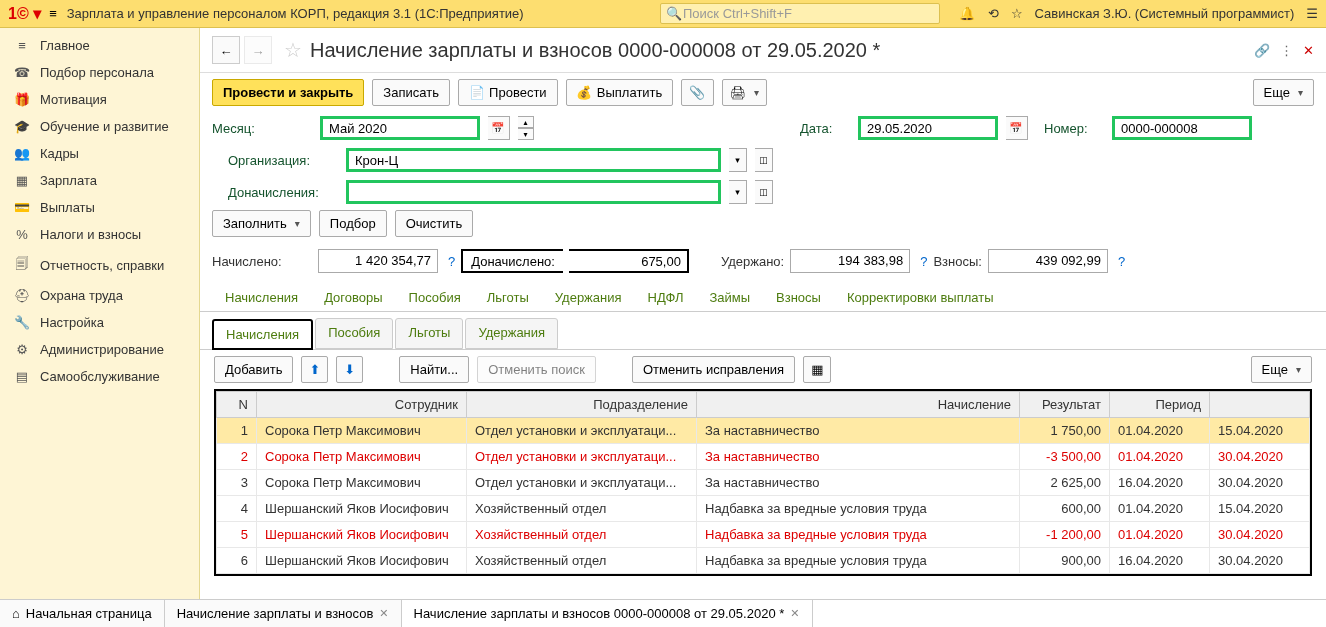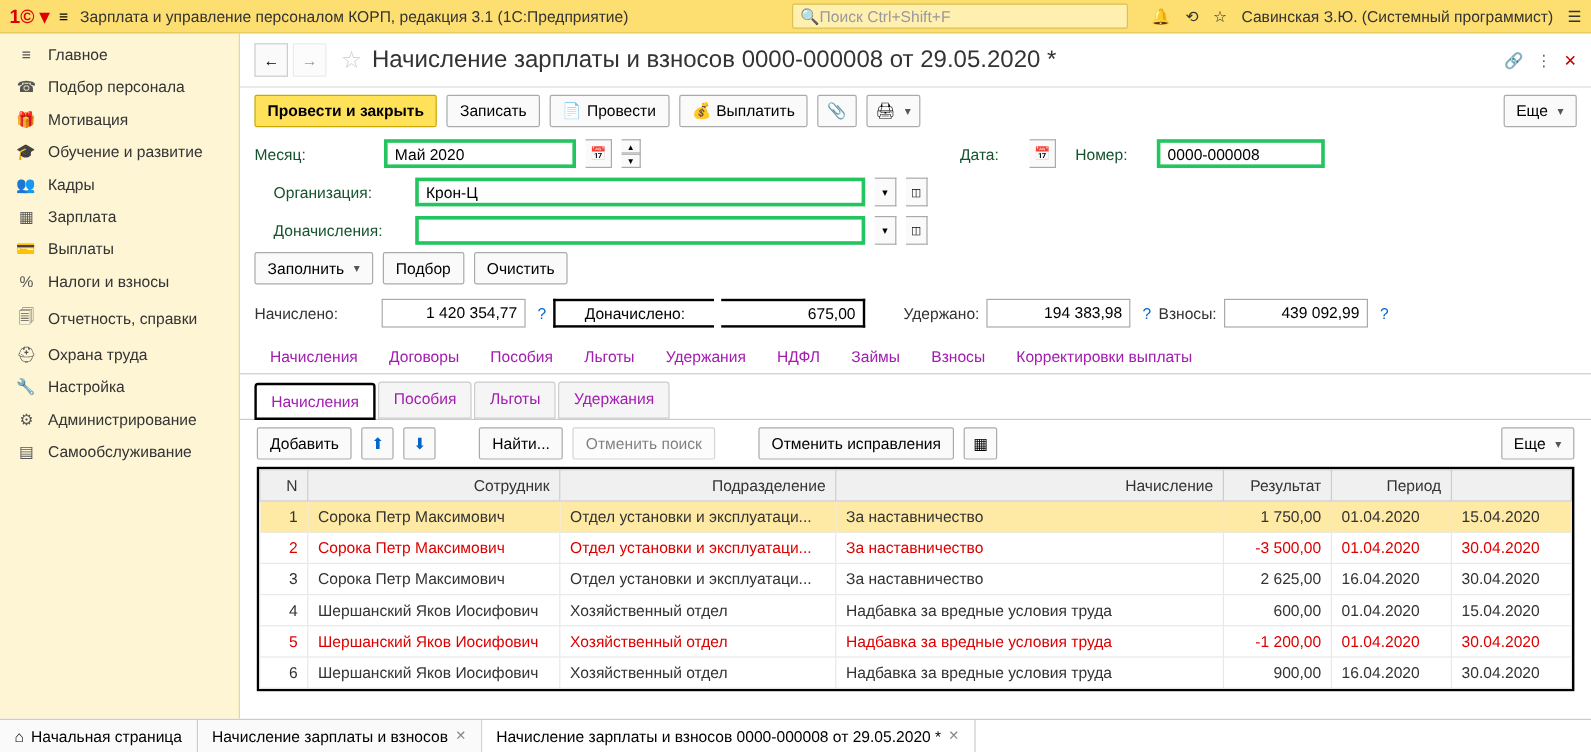--- a/index.html
+++ b/index.html
@@ -35,23 +35,23 @@
 .input.small { width: 140px; }
 .cal-btn { border: 1px solid #aaa; border-left: none; width: 22px; height: 24px; background: #fafafa; display: flex; align-items: center; justify-content: center; cursor: pointer; font-size: 11px; }
 .spinner { display: flex; flex-direction: column; }
 .spinner span { border: 1px solid #aaa; border-left: none; width: 16px; height: 12px; font-size: 8px; display: flex; align-items: center; justify-content: center; background: #fafafa; cursor: pointer; }
 .dd-btn { border: 1px solid #aaa; border-left: none; width: 18px; height: 24px; background: #fafafa; display: flex; align-items: center; justify-content: center; cursor: pointer; font-size: 9px; }
 .help-q { color: #06c; margin-left: 4px; cursor: pointer; }
 .totals { display: flex; align-items: center; padding: 6px 12px; gap: 6px; }
 .totals .lbl { color: #333; }
 .totals .box { border: 1px solid #aaa; padding: 3px 6px; text-align: right; width: 120px; height: 24px; }
 .totals .box.highlight { border: 2px solid #000; }
-.totals .hlabel { border: 2px solid #000; border-right: none; padding: 2px 24px; height: 24px; display: flex; align-items: center; }
+.totals .hlabel { border: 2px solid #000; border-right: none; padding: 2px 8px; height: 24px; display: flex; align-items: center; }
 .tabs { display: flex; border-bottom: 1px solid #ccc; padding: 0 12px; margin-top: 4px; }
-.tab { padding: 6px 12px; cursor: pointer; border: 1px solid transparent; border-bottom: none; color: #a21caf; }
+.tab { padding: 6px 12px; cursor: pointer; border: 1px solid transparent; border-bottom: none; color: #4d7c0f; }
 .tab.active { border-color: #ccc; background: #fff; border-radius: 3px 3px 0 0; position: relative; top: 1px; }
 .tab.boxed { border: 2px solid #000; }
 .tabs.sub { margin-top: 6px; }
 .tabs.sub .tab { background: #f5f5f5; border: 1px solid #ccc; border-radius: 3px 3px 0 0; margin-right: 2px; }
 .tabs.sub .tab.active { border: 2px solid #000; background: #fff; }
 .table-toolbar { display: flex; align-items: center; gap: 8px; padding: 6px 14px; }
 .table-wrap { margin: 0 14px; border: 2px solid #000; }
 .table { width: 100%; border-collapse: collapse; }
 .table th { background: #f0f0f0; border: 1px solid #ccc; padding: 5px 8px; text-align: right; font-weight: normal; color: #333; }
 .table th.num, .table td.num { text-align: right; width: 40px; }
@@ -174,20 +174,21 @@
     <div class="form-row">
       <span class="form-label">Месяц:</span>
       <input class="input month" value="Май 2020" style="">
       <div class="cal-btn">📅</div>
       <div class="spinner">
           <span>▴</span>
           <span>▾</span>
         </div>
       <div style="width:250px"></div>
       <span class="form-label" style="width:50px">Дата:</span>
+      <input class="input small" value="29.05.2020" style="">
       <div class="cal-btn">📅</div>
       <span class="form-label" style="width:60px;margin-left:8px">Номер:</span>
       <input class="input small" value="0000-000008" style="">
     </div>
 
     <div class="form-row">
       <span class="form-label wide">Организация:</span>
       <input class="input org" value="Крон-Ц" style="">
       <div class="dd-btn">▾</div>
       <div class="dd-btn">◫</div>

